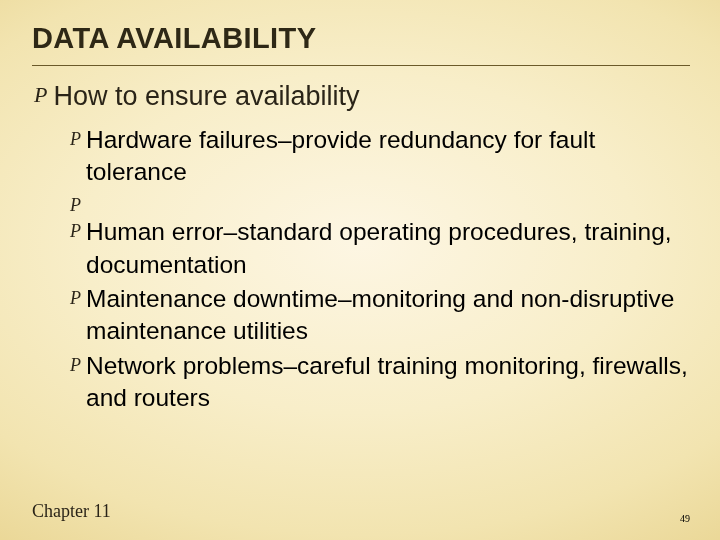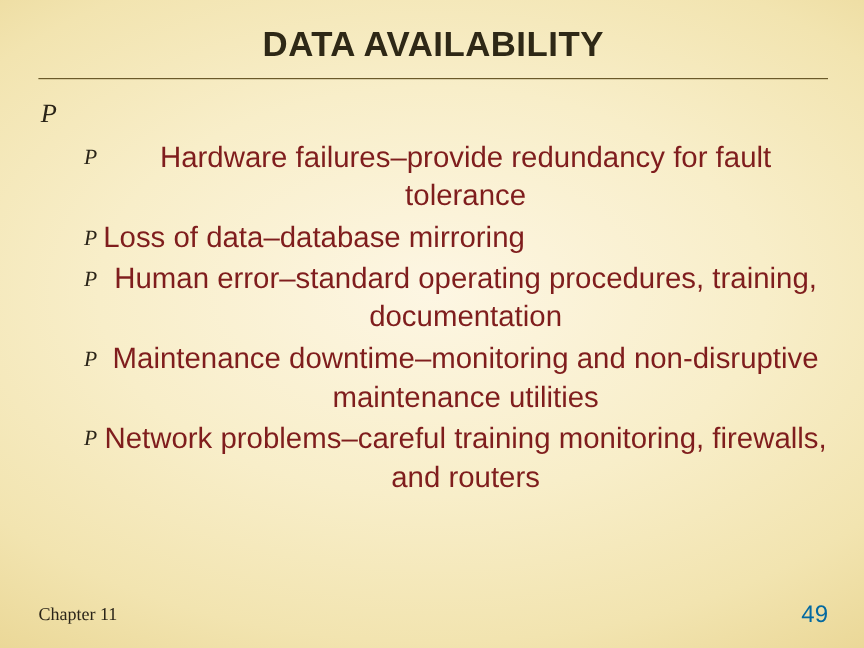--- a/index.html
+++ b/index.html
@@ -20,21 +20,20 @@
     color: #2a2418;
     position: relative;
     box-sizing: border-box;
   }
   .slide {
     padding: 22px 30px 0 32px;
     box-sizing: border-box;
     width: 100%;
     height: 100%;
     position: relative;
-    text-align: center;
   }
   .title {
     font-size: 29px;
     font-weight: bold;
     letter-spacing: 0.4px;
     margin: 0 0 6px 0;
     padding-bottom: 4px;
     color: #2e2816;
   }
   .title-rule {
@@ -78,70 +77,70 @@
     line-height: 1;
     margin-right: 5px;
     margin-top: 6px;
     color: #2a2418;
     font-style: italic;
     flex-shrink: 0;
   }
   .level2-text {
     font-size: 24.5px;
     line-height: 1.32;
-    color: #7f1d1d;
+    color: #000000;
   }
   .footer {
     position: absolute;
     bottom: 18px;
     left: 32px;
     right: 30px;
     display: flex;
     align-items: baseline;
     font-family: Georgia, "Times New Roman", serif;
     color: #2a2418;
   }
   .chapter {
-    font-size: 15px;
+    font-size: 18px;
     margin-right: 0;
   }
   .copyright {
     font-size: 15.5px;
     font-weight: bold;
   }
   .pagenum {
     position: absolute;
     right: 0;
     bottom: -2px;
-    font-family: Liberation Sans, sans-serif;
-    font-size: 20px;
-    color: #0369a1;
+    font-family: Liberation Serif, serif;
+    font-size: 10px;
+    color: #000000;
     font-weight: normal;
   }
 </style>
 </head>
 <body>
 
 <div class="slide">
 
   <h1 class="title">DATA AVAILABILITY</h1>
   <hr class="title-rule">
 
   <div class="level1">
     <span class="bullet-icon-l1">P</span>
+    <span class="level1-text">How to ensure availability</span>
   </div>
 
   <div class="sublist">
     <div class="level2">
       <span class="bullet-icon-l2">P</span>
       <span class="level2-text">Hardware failures–provide redundancy for fault tolerance</span>
     </div>
     <div class="level2">
       <span class="bullet-icon-l2">P</span>
-      <span class="level2-text">Loss of data–database mirroring</span>
     </div>
     <div class="level2">
       <span class="bullet-icon-l2">P</span>
       <span class="level2-text">Human error–standard operating procedures, training, documentation</span>
     </div>
     <div class="level2">
       <span class="bullet-icon-l2">P</span>
       <span class="level2-text">Maintenance downtime–monitoring and non-disruptive maintenance utilities</span>
     </div>
     <div class="level2">

